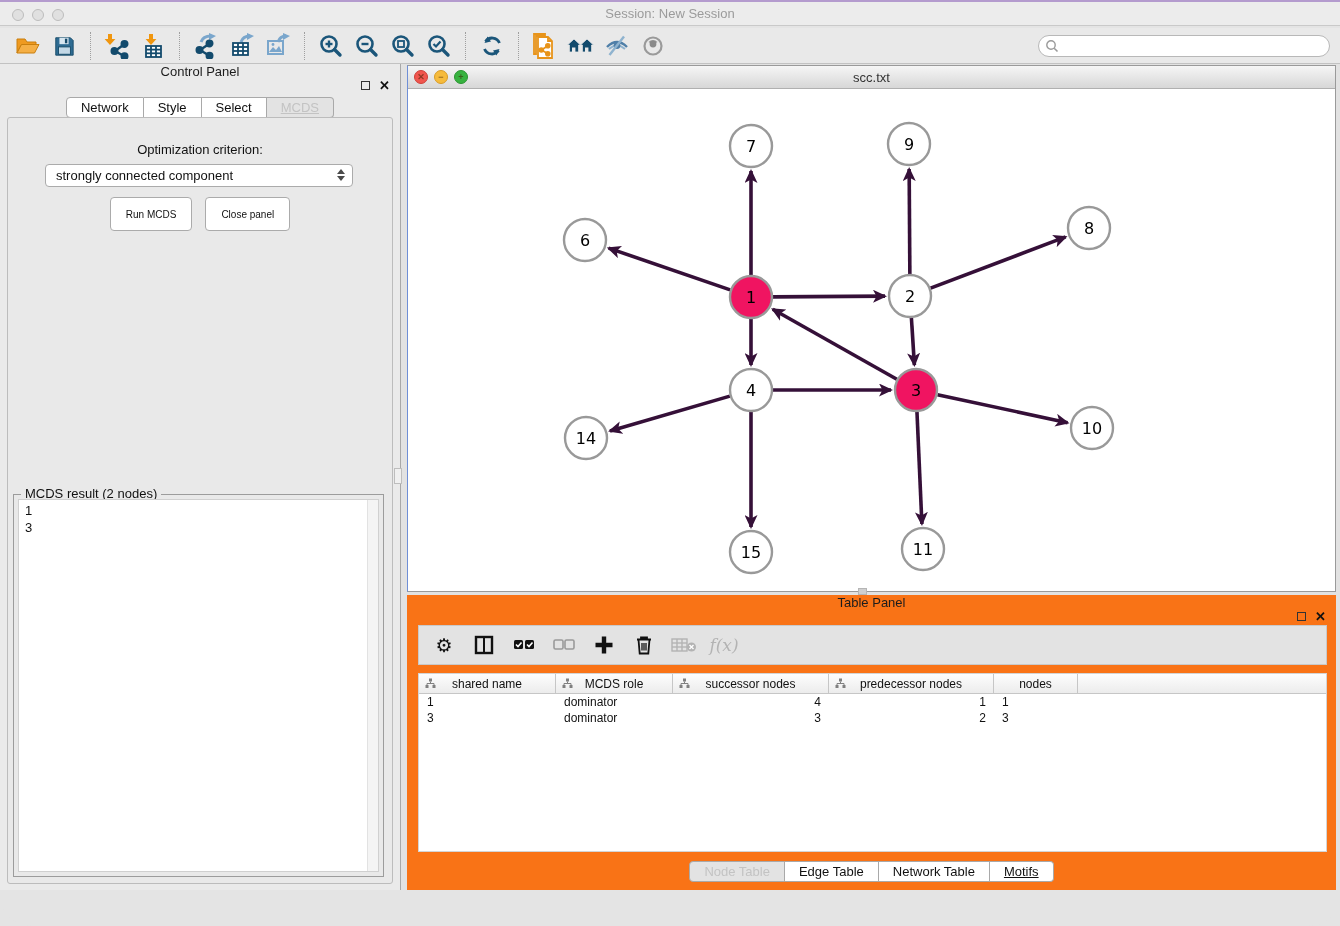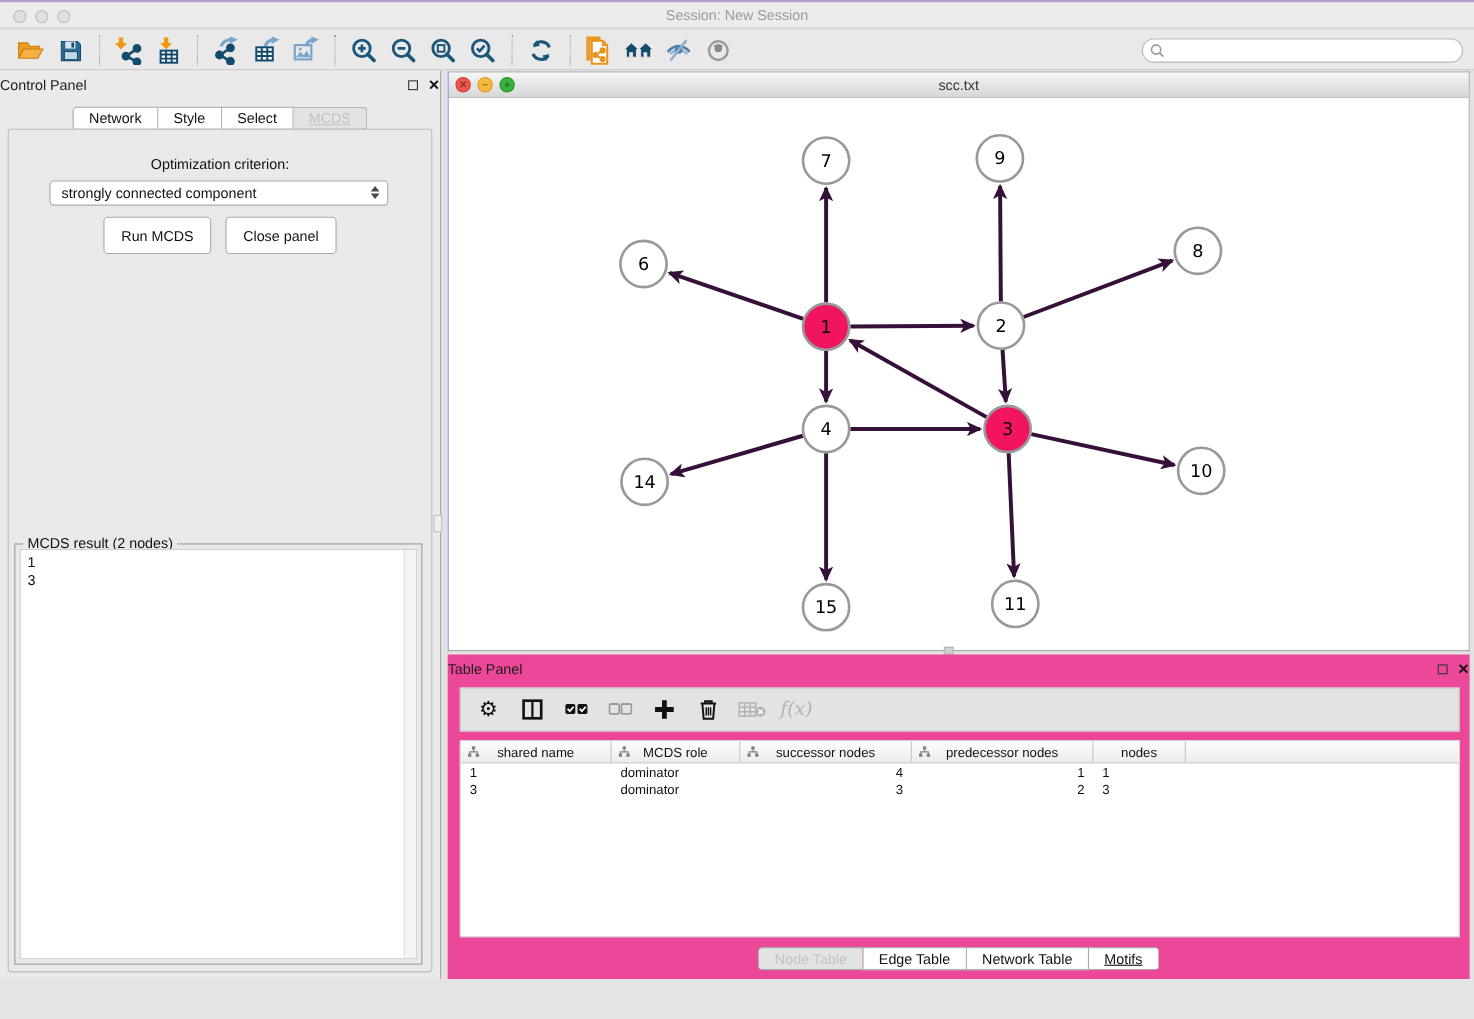--- a/index.html
+++ b/index.html
@@ -23,21 +23,21 @@
   .toolbar-search input { width:100%; height:100%; border:1px solid #b8b8b8; border-radius:12px;
     background:#fff; padding:0 8px 0 24px; font-size:12px; color:#333; outline:none; }
   .toolbar-search .mag { position:absolute; left:7px; top:4px; }
 
   
   .content { position:absolute; top:64px; left:0; right:0; bottom:36px; background:#e2e2e2; }
 
   
   .control-panel { position:absolute; left:0; top:0; width:401px; bottom:0; background:#eaeaea;
     border-right:1px solid #a8a8a8; }
-  .panel-hdr { position:relative; height:26px; display:flex; align-items:center; padding:0 0; }
+  .panel-hdr { position:relative; height:26px; display:flex; align-items:center; padding:0 10px;flex-direction:column; }
   .panel-hdr .ph-title { font-size:13px; color:#1c1c1c; }
   .panel-hdr .ph-icons { margin-left:auto; display:flex; gap:9px; align-items:center; }
   .float-box { width:9px; height:9px; border:1.5px solid #333; background:transparent; }
   .close-x { font-size:13px; font-weight:bold; color:#111; line-height:1; }
 
   .cp-tabs { position:absolute; top:33px; left:0; width:100%; display:flex; justify-content:center; }
   .seg-tab { height:21px; padding:0 14px; background:#fff; border:1px solid #a9a9a9; border-left:none;
     font-size:13px; color:#111; display:flex; align-items:center; }
   .seg-tab:first-child { border-left:1px solid #a9a9a9; border-radius:4px 0 0 4px; }
   .seg-tab:last-child { border-radius:0 4px 4px 0;text-decoration:underline; }
@@ -48,21 +48,21 @@
   .opt-label { position:absolute; top:24px; width:100%; text-align:center; font-size:13px; color:#111; }
   .cp-select { position:absolute; top:46px; left:37px; right:39px; height:23px; background:#fff;
     border:1px solid #ababab; border-radius:4px; display:flex; align-items:center; padding:0 22px 0 10px;
     font-size:13px; color:#111; }
   .cp-select .stepper { position:absolute; right:7px; top:4px; display:flex; flex-direction:column; gap:2px; }
   .cp-select .stepper i { display:block; width:0; height:0; border-left:4px solid transparent; border-right:4px solid transparent; }
   .cp-select .stepper .up { border-bottom:5px solid #4a4a4a; }
   .cp-select .stepper .dn { border-top:5px solid #4a4a4a; }
   .cp-btn-row { position:absolute; top:79px; width:100%; display:flex; justify-content:center; gap:13px; }
   .mac-btn { height:22px; padding:16px 15px; background:#fff; border:1px solid #ababab; border-radius:4px;
-    font-size:13px; color:#111; display:flex; align-items:center; }
+    font-size:10px; color:#111; display:flex; align-items:center; }
 
   .result-group { position:absolute; top:376px; left:5px; right:8px; bottom:6px;
     border:1px solid #9c9c9c; }
   .result-legend { position:absolute; top:-9px; left:7px; background:#e9e9e9; padding:0 4px; font-size:13px; color:#111; }
   .result-area { position:absolute; inset:4px; background:#fff; border:1px solid #d0d0d0; overflow:hidden; }
   .result-lines { padding:2px 6px; font-size:13px; color:#111; line-height:17px; }
   .result-scroll { position:absolute; right:0; top:0; bottom:0; width:11px; background:#f4f4f4; border-left:1px solid #e2e2e2; }
 
   
   .v-split-handle { position:absolute; left:394px; top:404px; width:8px; height:16px;
@@ -78,21 +78,21 @@
   .net-light { width:14px; height:14px; border-radius:50%; display:flex; align-items:center; justify-content:center;
     font-size:9px; font-weight:bold; color:rgba(60,30,0,.55); line-height:1; }
   .nl-red { background:#f0564e; border:1px solid #ce4038; }
   .nl-yellow { background:#f6bb3c; border:1px solid #d89c27; }
   .nl-green { background:#37b23f; border:1px solid #2a9431; }
   .net-canvas { position:relative; width:927px; height:502px; background:#fff; }
   .net-bottom-handle { position:absolute; left:450px; bottom:-4px; width:9px; height:7px;
     background:#cfcfcf; border:1px solid #b5b5b5; }
 
   
-  .table-panel { position:absolute; left:407px; top:531px; width:929px; bottom:0; background:#ec4899; }
+  .table-panel { position:absolute; left:407px; top:531px; width:929px; bottom:0; background:#f97316; }
   .tp-toolbar { position:absolute; left:11px; right:9px; top:30px; height:40px; background:#e3e3e3;
     border:1px solid #c9c9c9; display:flex; align-items:center; gap:10px; padding:0 10px; }
   .tpbtn { width:30px; height:30px; display:flex; align-items:center; justify-content:center; }
   .gear-glyph { font-size:19px; color:#111; }
   .fx { font-family:"DejaVu Serif", serif; font-style:italic; font-size:17px; color:#b3b3b3; }
 
   .tp-table { position:absolute; left:11px; right:9px; top:78px; height:179px; background:#fff; border:1px solid #d4d4d4; }
   .tp-thead { display:flex; height:20px; background:linear-gradient(#fdfdfd,#ececec); border-bottom:1px solid #c6c6c6; }
   .tp-th { position:relative; display:flex; align-items:center; justify-content:center; border-right:1px solid #c6c6c6;
     font-size:12px; color:#111; }

